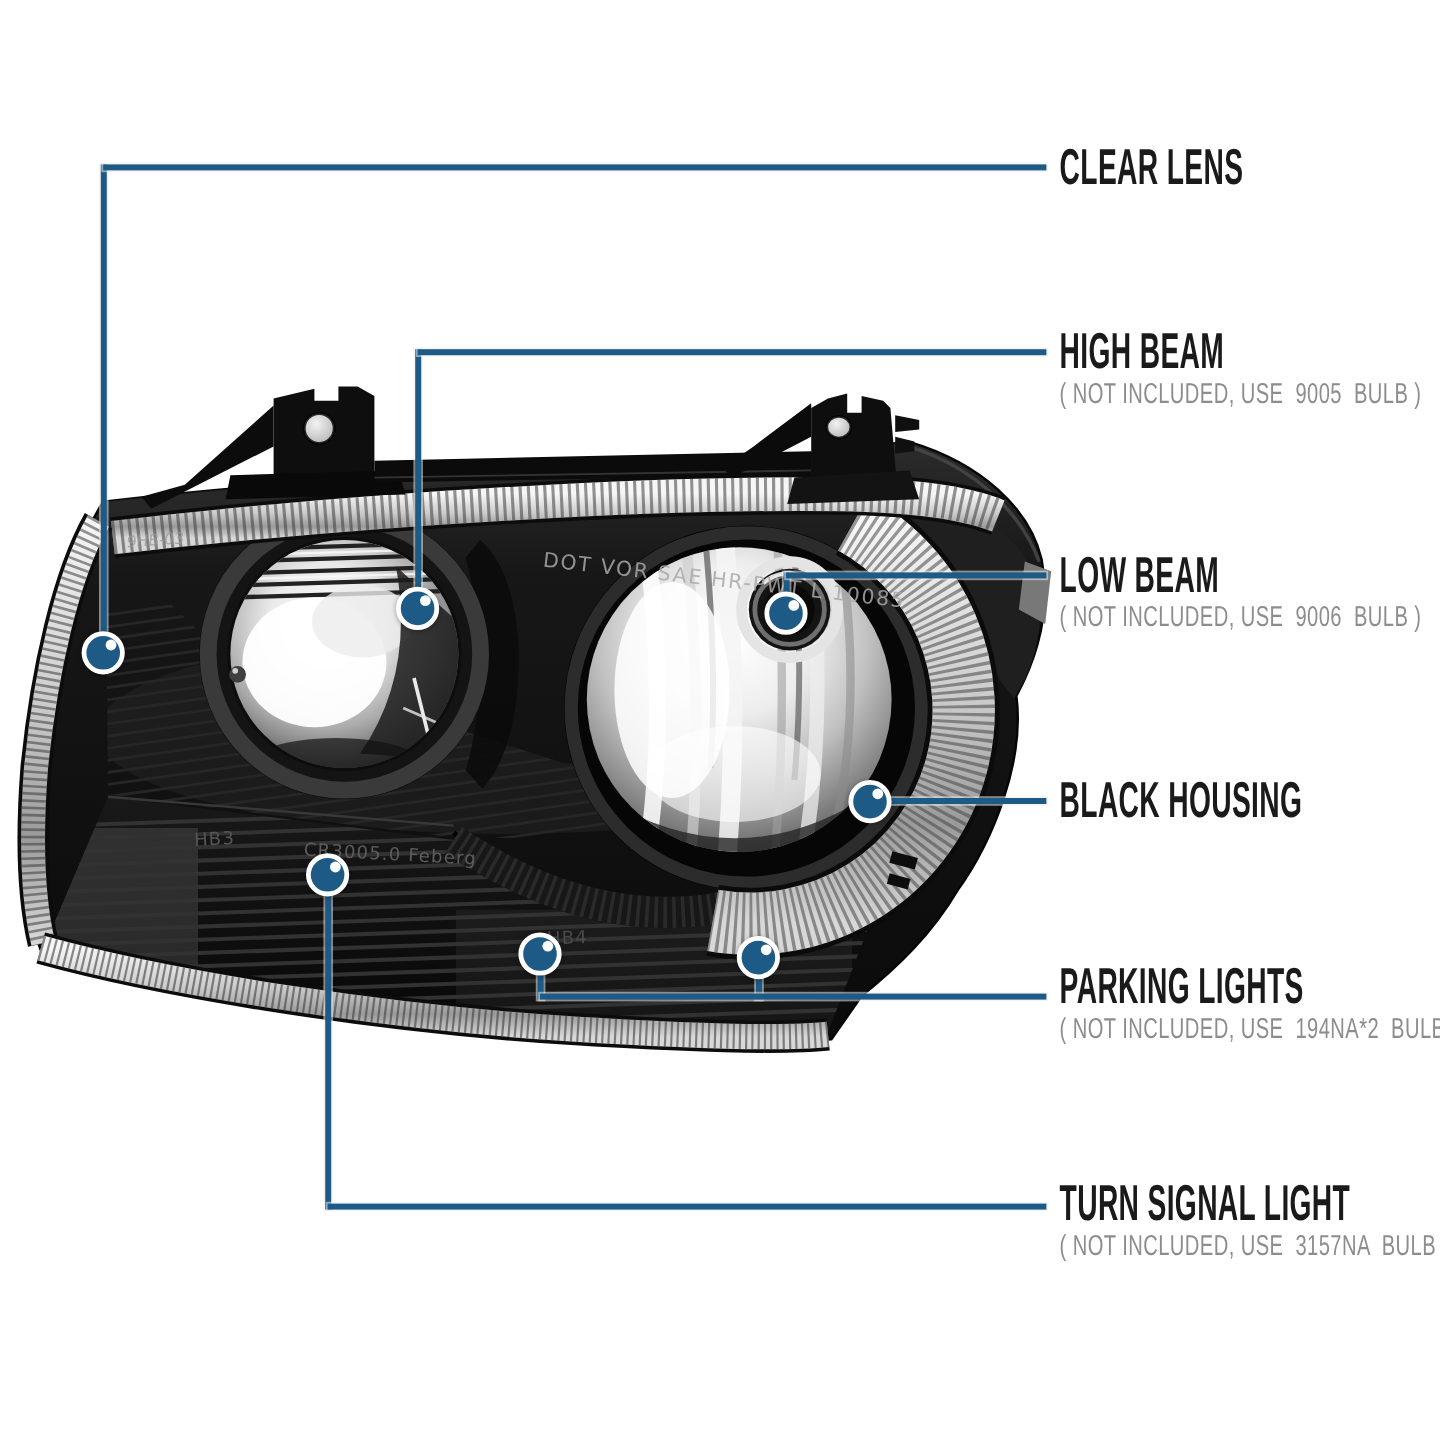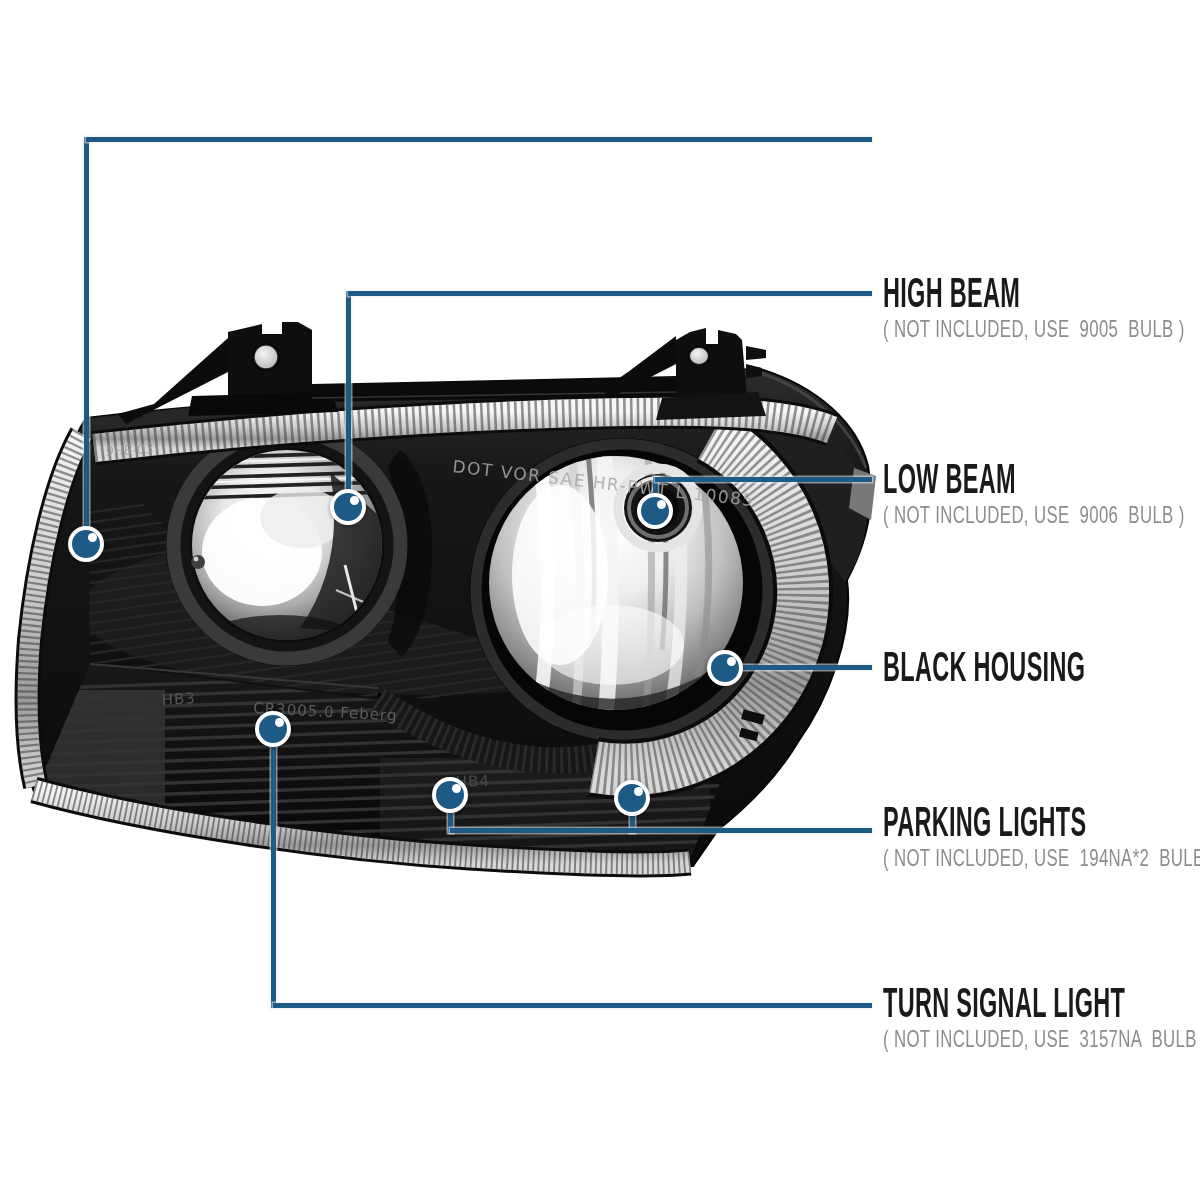--- a/index.html
+++ b/index.html
@@ -289,20 +289,23 @@
   <div class="line h" style="left:273px;top:1003px;width:599px;"></div>
 
   <div class="dot" style="left:68px;top:526px;"></div>
   <div class="dot" style="left:330px;top:489px;"></div>
   <div class="dot" style="left:637px;top:493px;"></div>
   <div class="dot" style="left:707px;top:650px;"></div>
   <div class="dot" style="left:432px;top:777px;"></div>
   <div class="dot" style="left:614px;top:780px;"></div>
   <div class="dot" style="left:255px;top:711px;"></div>
 
+  <div class="callout" style="top:119px;">
+    <div class="title">CLEAR LENS</div>
+  </div>
 
   <div class="callout" style="top:273px;">
     <div class="title">HIGH BEAM</div>
     <div class="sub">( NOT INCLUDED, USE&nbsp; 9005 &nbsp;BULB )</div>
   </div>
 
   <div class="callout" style="top:459px;">
     <div class="title">LOW BEAM</div>
     <div class="sub">( NOT INCLUDED, USE&nbsp; 9006 &nbsp;BULB )</div>
   </div>

